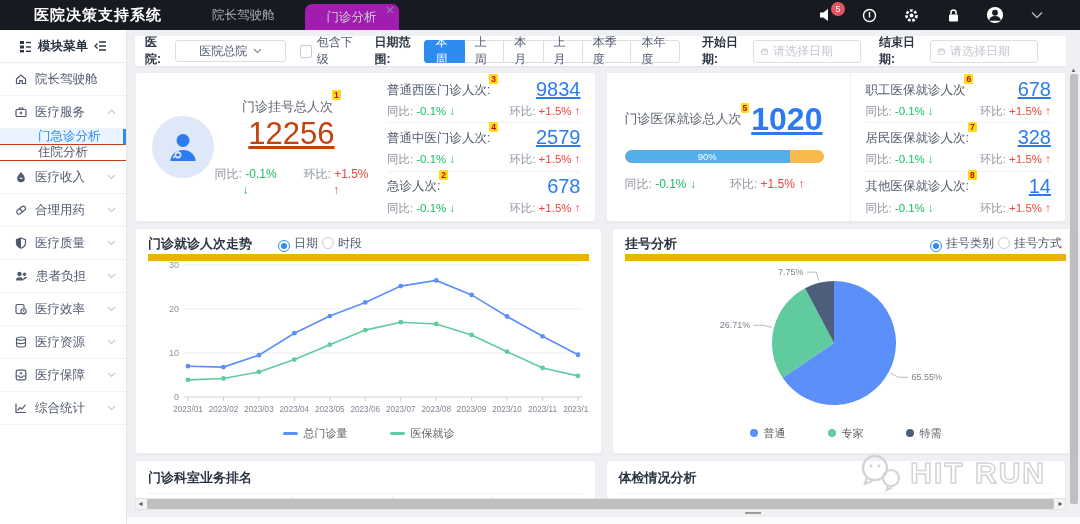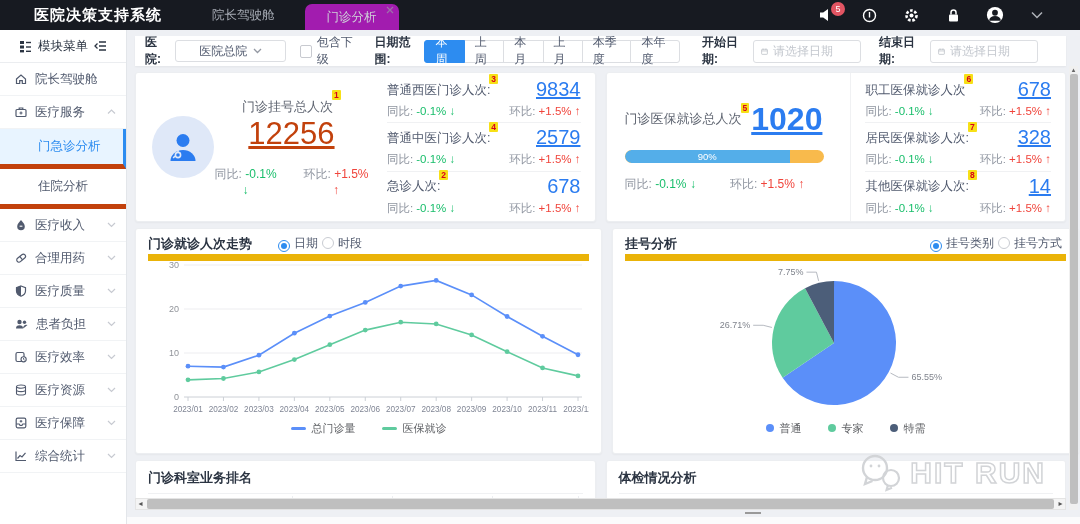--- a/index.html
+++ b/index.html
@@ -12,24 +12,24 @@
   .tab { height:30px; display:flex; align-items:center; padding:0 22px; color:#a6abb4; font-size:12.5px; cursor:pointer; }
   .tab.inactive { margin-left:28px; }
   .tab.active { position:relative; margin-left:8px; background:#a21caf; border-radius:7px 7px 0 0; margin-top:4px; height:26px; color:#ced2d8; }
   .tab-close { position:absolute; right:5px; top:2px; width:8px; height:8px; opacity:.65; }
   .topbar-right { margin-left:auto; display:flex; align-items:center; gap:24px; margin-right:34px; }
   .tb-icon { position:relative; width:18px; height:18px; display:flex; align-items:center; justify-content:center; cursor:pointer; }
   .tb-badge { position:absolute; top:-4px; right:-9px; min-width:14px; height:14px; border-radius:8px; background:#e25563; color:#fff; font-size:9px; display:flex; align-items:center; justify-content:center; padding:0 3px; }
 
   
   .sidebar { position:absolute; left:0; top:30px; width:127px; height:494px; background:#fff; border-right:1px solid #e3e6ea; }
-  .sb-header { height:33px; display:flex; align-items:center; justify-content:center; gap:6px; border-bottom:1px solid #ebedf0; color:#2b3442; font-size:12.5px; font-weight:normal; }
+  .sb-header { height:33px; display:flex; align-items:center; justify-content:center; gap:6px; border-bottom:1px solid #ebedf0; color:#2b3442; font-size:12.5px; font-weight:bold; }
   .sb-item { height:33px; display:flex; align-items:center; padding:0 10px 0 15px; gap:8px; font-size:12.5px; color:#515a6e; border-bottom:1px solid #f1f3f5; cursor:pointer; }
   .sb-item .chev { margin-left:auto; }
-  .sb-sub { height:40px; display:flex; align-items:center; padding-left:38px; font-size:12.5px; color:#515a6e; border-bottom:5px solid #c2410c; cursor:pointer; }
+  .sb-sub { height:16px; display:flex; align-items:center; padding-left:38px; font-size:12.5px; color:#515a6e; border-bottom:1px solid #c2410c; cursor:pointer; }
   .sb-sub.active { background:#e8f4ff; color:#2d8cf0; border-right:3px solid #2d8cf0; }
 
   
   .content { position:absolute; left:127px; top:30px; width:953px; height:494px; background:#eef0f4; }
   .card { background:#fff; border:1px solid #eceef1; border-radius:3px; box-shadow:0 1px 2px rgba(0,0,0,.04); }
 
   
   .filterbar { position:absolute; left:8px; top:6px; width:931px; height:30px; background:#fff; box-shadow:0 1px 2px rgba(0,0,0,.05); display:flex; align-items:center; font-size:12px; color:#515a6e; padding:0 10px; }
   .flabel { font-weight:bold; color:#2b3442; margin-right:6px; }
   .select { width:128px; height:22px; border:1px solid #dcdee2; border-radius:3px; display:flex; align-items:center; justify-content:center; gap:6px; margin-right:14px; cursor:pointer; background:#fff; }
@@ -74,21 +74,21 @@
   
   .charts-row { position:absolute; left:8px; top:198px; width:931px; height:226px; display:flex; gap:10px; }
   .chart-card { flex:1; display:flex; flex-direction:column; padding:8px 12px 4px 12px; }
   .chart-head { display:flex; align-items:center; height:24px; border-bottom:7px solid #eab308; padding-bottom:4px; }
   .chart-title { font-size:13px; font-weight:bold; color:#2b3442; }
   .radios { display:flex; align-items:center; gap:4px; margin-left:26px; font-size:12px; color:#515a6e; }
   .radios.right { margin-left:auto; margin-right:4px; }
   .radio { width:12px; height:12px; border-radius:50%; border:1px solid #c9ccd2; display:inline-flex; align-items:center; justify-content:center; margin-right:4px; background:#fff; cursor:pointer; vertical-align:-2px; }
   .radio.checked { border-color:#2d8cf0; }
   .radio.checked i { width:6px; height:6px; border-radius:50%; background:#2d8cf0; display:block; }
-  .legend-row { display:flex; justify-content:center; gap:26px; align-items:flex-start; font-size:11px; color:#606266; height:20px; }
+  .legend-row { display:flex; justify-content:center; gap:42px; align-items:flex-end; font-size:11px; color:#606266; height:20px; }
   .lg-bar { display:inline-block; width:15px; height:3px; border-radius:2px; margin-right:6px; vertical-align:2px; }
   .lg-dot { display:inline-block; width:8px; height:8px; border-radius:50%; margin-right:6px; }
 
   
   .bottom-row { position:absolute; left:8px; top:430px; width:931px; height:38px; display:flex; gap:10px; overflow:hidden; }
   .bottom-card { flex:1; height:70px; padding:8px 12px; }
   .bc-title { font-size:13px; font-weight:bold; color:#2b3442; padding-bottom:6px; border-bottom:1px solid #f0f1f3; }
   .rank-area { position:relative; height:30px; margin-top:2px; }
   .rank-grid { position:absolute; top:0; bottom:0; width:1px; background:#eceef1; }
 

